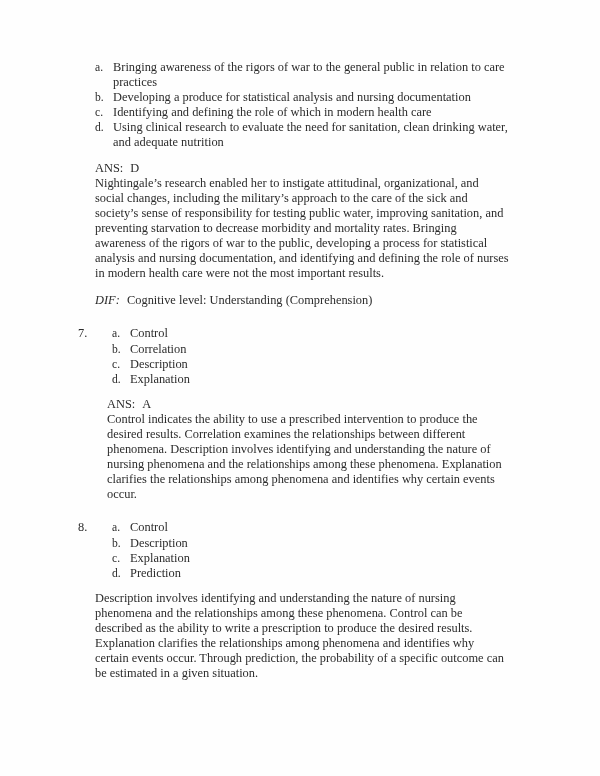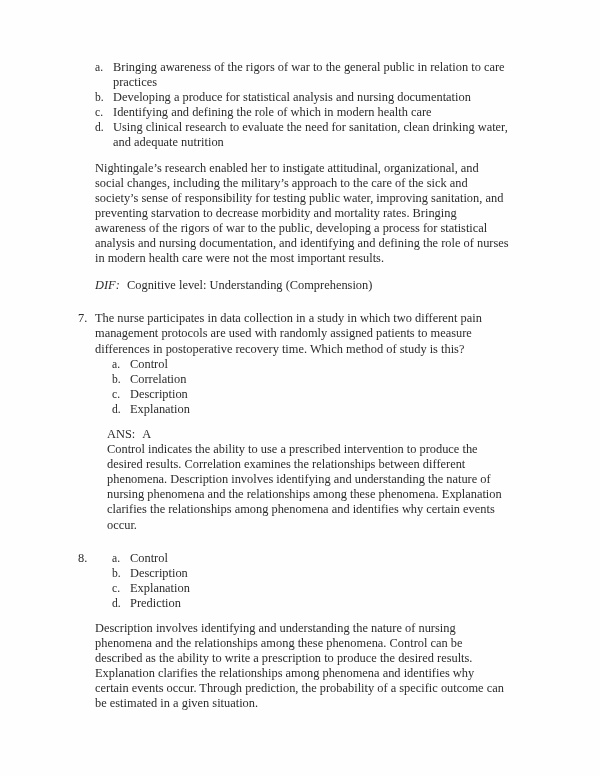--- a/index.html
+++ b/index.html
@@ -121,28 +121,28 @@
         <span class="letter">c.</span>
         <span class="otext">Identifying and defining the role of which in modern health care</span>
       </li>
       <li class="option">
         <span class="letter">d.</span>
         <span class="otext">Using clinical research to evaluate the need for sanitation, clean drinking water, and adequate nutrition</span>
       </li>
     </ul>
 
     <div class="ansblock">
+      <p class="ans-label"><span>ANS:</span><span class="tabgap"></span><span>D</span></p>
       <p class="rationale">Nightingale’s research enabled her to instigate attitudinal, organizational, and social changes, including the military’s approach to the care of the sick and society’s sense of responsibility for testing public water, improving sanitation, and preventing starvation to decrease morbidity and mortality rates. Bringing awareness of the rigors of war to the public, developing a process for statistical analysis and nursing documentation, and identifying and defining the role of nurses in modern health care were not the most important results.</p>
     </div>
 
     <p class="difline"><span class="dif-key">DIF:</span><span>Cognitive level: Understanding (Comprehension)</span></p>
 
     <div class="question">
       <span class="qnum">7.</span>
-      <p class="qstem">The nurse participates in data collection in a study in which two different pain management protocols are used with randomly assigned patients to measure differences in postoperative recovery time. Which method of study is this?</p>
       <ul class="options">
         <li class="option">
           <span class="letter">a.</span>
           <span class="otext">Control</span>
         </li>
         <li class="option">
           <span class="letter">b.</span>
           <span class="otext">Correlation</span>
         </li>
         <li class="option">

